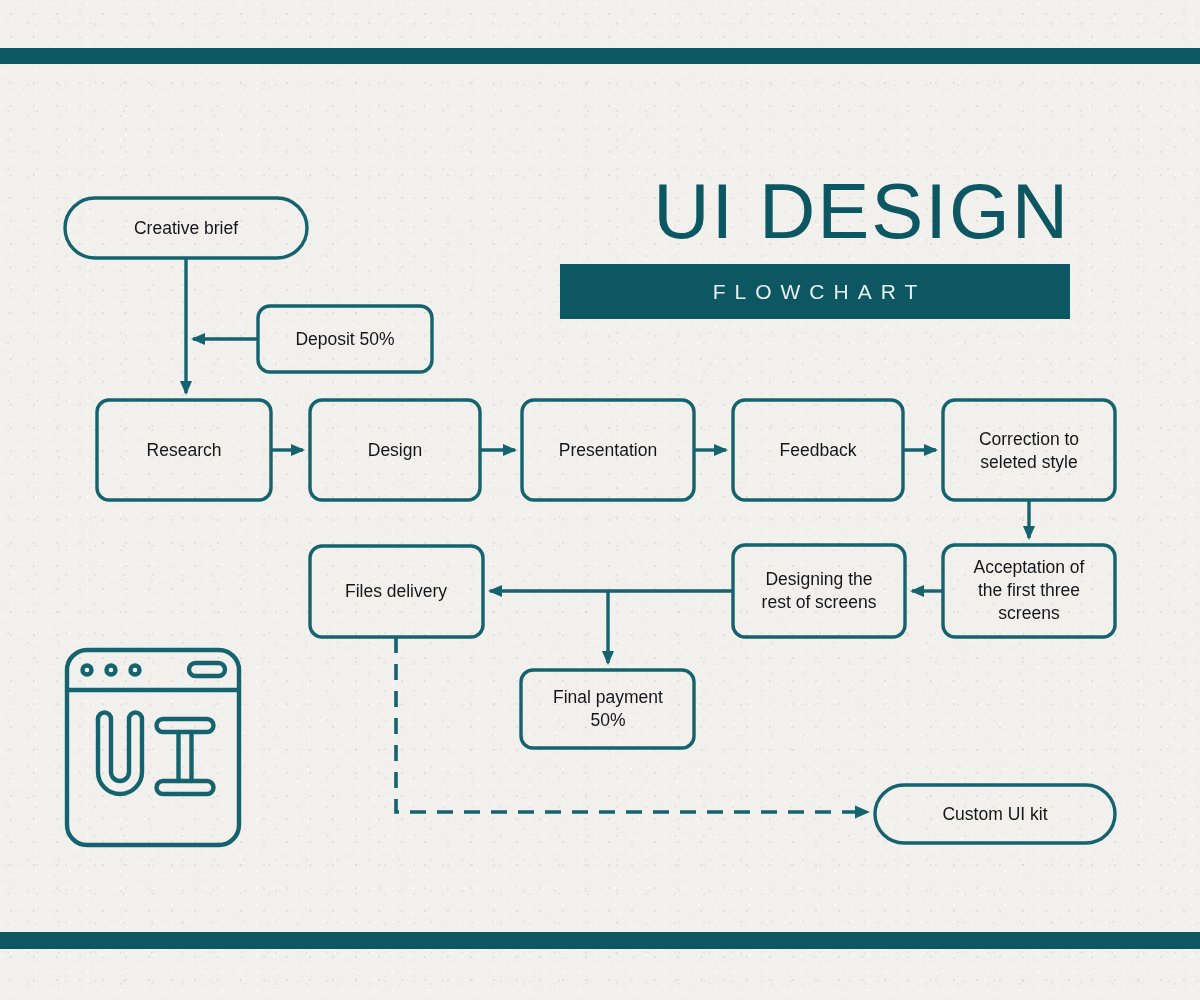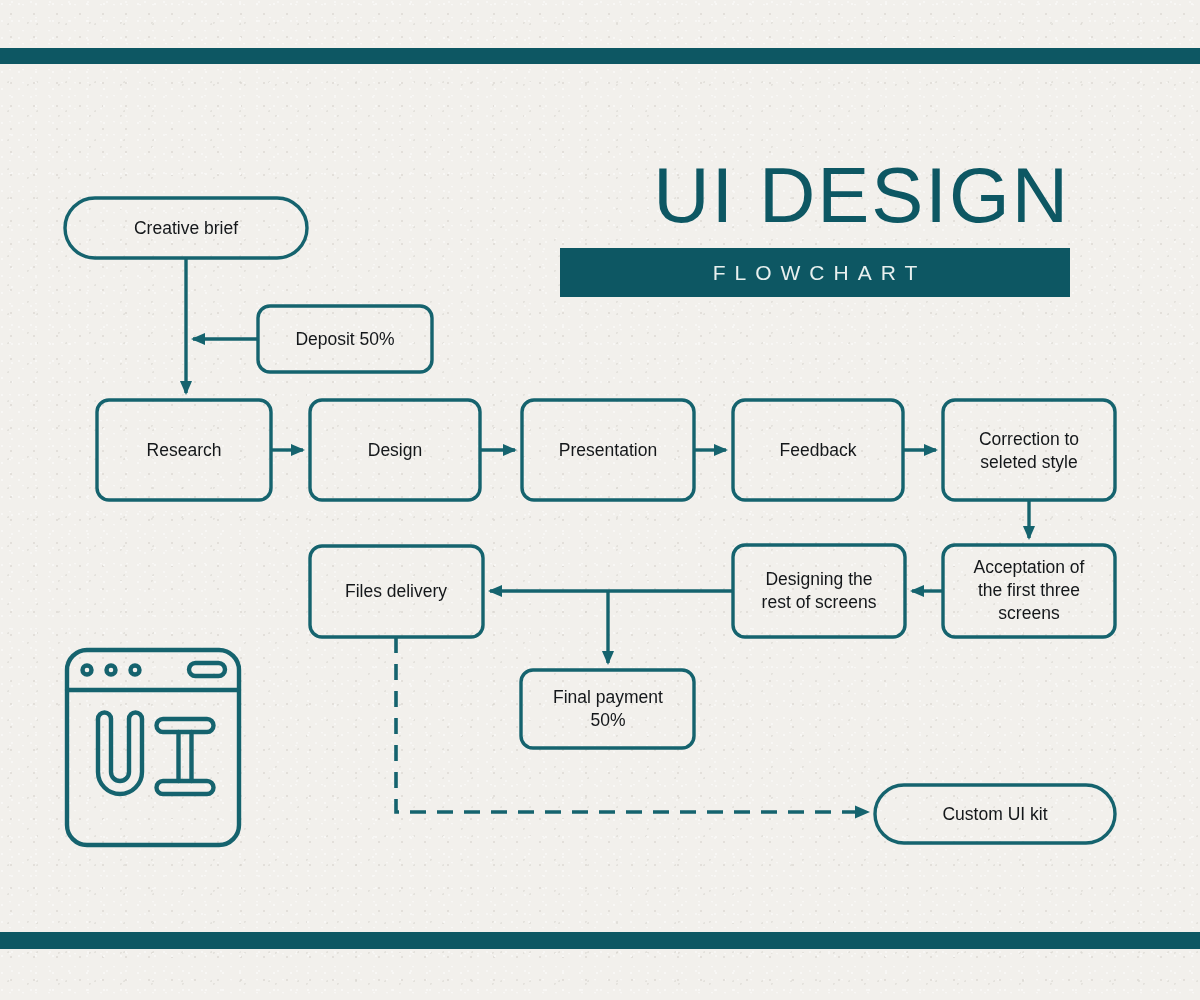--- a/index.html
+++ b/index.html
@@ -38,37 +38,37 @@
     left: 0;
     width: 1200px;
     background: #0d5763;
   }
   #bar-top { top: 48px; height: 16px; }
   #bar-bottom { top: 932px; height: 17px; }
 
   #title-block {
     position: absolute;
     left: 560px;
-    top: 152px;
+    top: 168px;
     width: 510px;
     text-align: right;
   }
   #main-title {
     font-size: 78px;
     line-height: 86px;
     letter-spacing: 2px;
     color: #0d5763;
     font-weight: 400;
     margin: 0;
     white-space: nowrap;
   }
   #subtitle-badge {
     margin-top: 10px;
     background: #0d5763;
-    height: 49px;
+    height: 55px;
     display: flex;
     align-items: center;
     justify-content: center;
   }
   #subtitle-text {
     color: #e8f0ef;
     font-size: 21px;
     letter-spacing: 9px;
     padding-left: 9px;
   }

